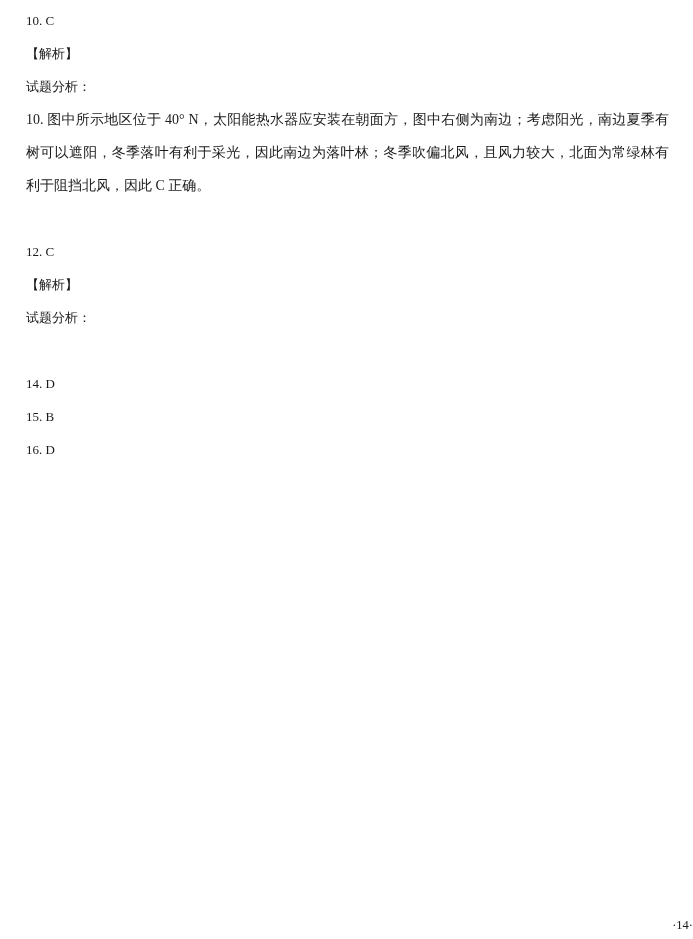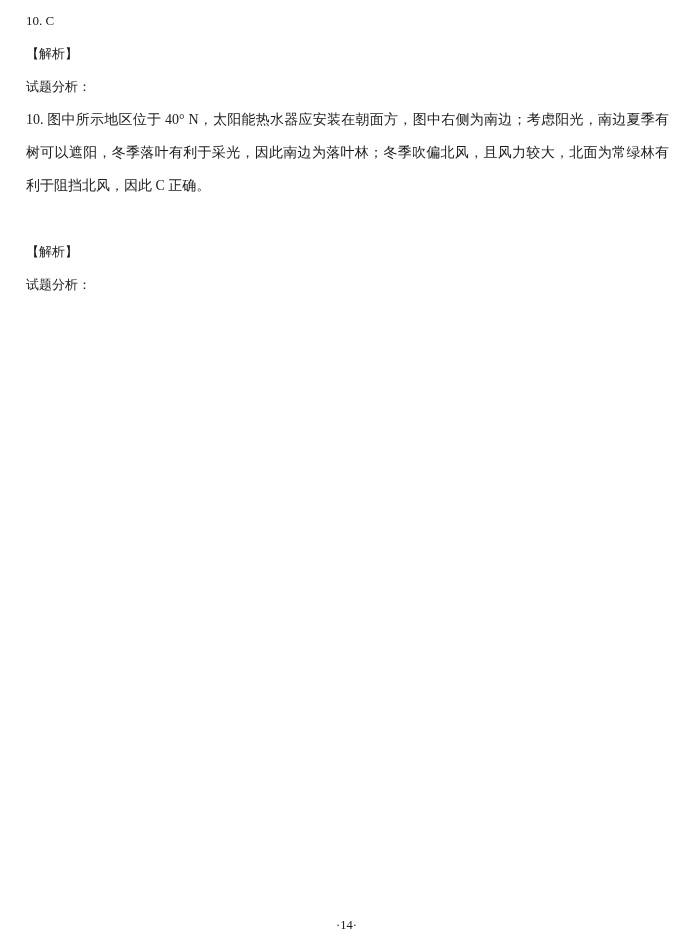--- a/index.html
+++ b/index.html
@@ -35,39 +35,43 @@
     margin: 0;
   }
   .spacer {
     height: 33px;
   }
   .footer {
     position: absolute;
     top: 916px;
     left: 0;
     width: 693px;
-    text-align: center;
+    text-align: right;
     font-size: 12.5px;
     line-height: 18px;
     color: #1a1a1a;
   }
 </style>
 </head>
 <body>
 
 <div class="page">
 
   <div class="line">10. C</div>
   <div class="line">【解析】</div>
   <div class="line">试题分析：</div>
   <p class="para">10. 图中所示地区位于 40° N，太阳能热水器应安装在朝面方，图中右侧为南边；考虑阳光，南边夏季有树可以遮阳，冬季落叶有利于采光，因此南边为落叶林；冬季吹偏北风，且风力较大，北面为常绿林有利于阻挡北风，因此 C 正确。</p>
 
   <div class="spacer"></div>
 
+  <div class="line">12. C</div>
   <div class="line">【解析】</div>
   <div class="line">试题分析：</div>
 
   <div class="spacer"></div>
 
+  <div class="line">14. D</div>
+  <div class="line">15. B</div>
+  <div class="line">16. D</div>
 
 </div>
 
 <div class="footer">·14·</div>
 
 </body></html>

